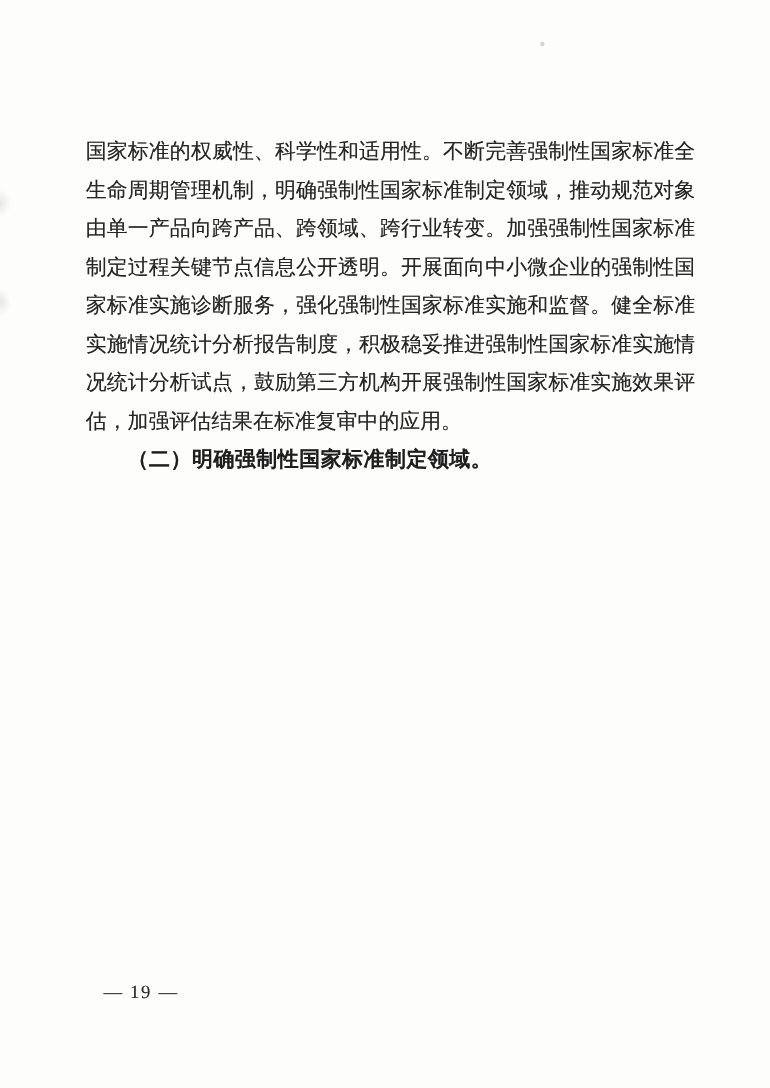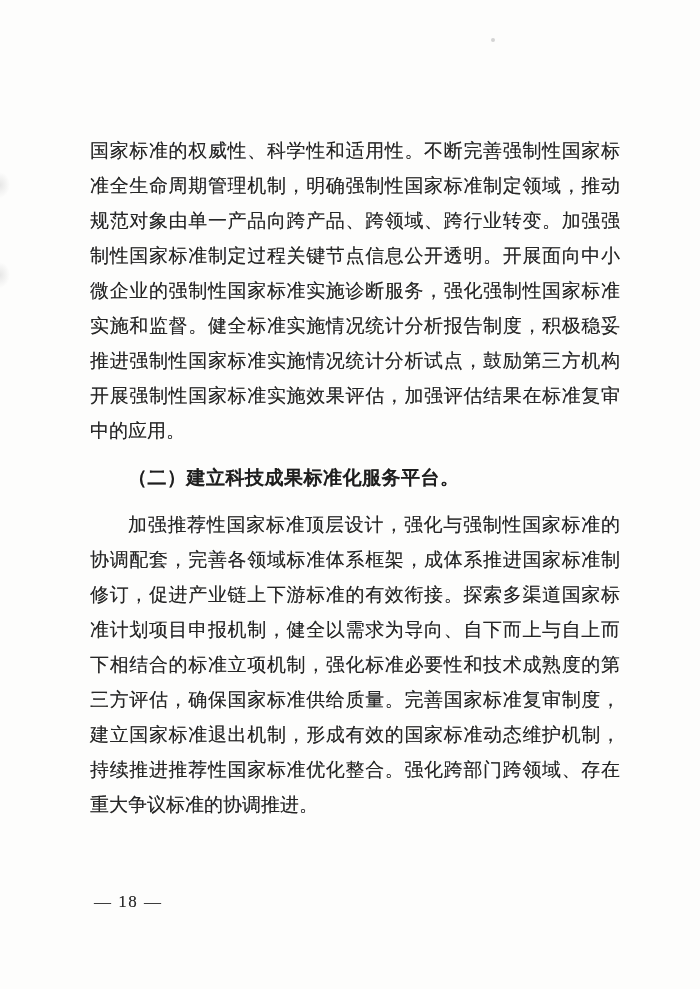--- a/index.html
+++ b/index.html
@@ -20,21 +20,21 @@
     left: 78px;
     top: 121px;
     width: 554px;
     font-size: 19px;
     line-height: 35px;
     color: #262626;
     text-align: justify;
     text-shadow: 0 0 0.4px rgba(45,45,45,0.55);
   }
   .content p {
-    margin: 12px;
+    margin: 0;
     padding: 0;
   }
   .para-indent {
     text-indent: 2em;
   }
   .section-heading {
     font-weight: 700;
     color: #1e1e1e;
     letter-spacing: 0.5px;
   }
@@ -70,19 +70,18 @@
 <body>
 
 <div class="page">
 
   <span class="scan-speck"></span>
   <span class="scan-smudge" style="top:172px;"></span>
   <span class="scan-smudge" style="top:262px;"></span>
 
   <div class="content">
     <p>国家标准的权威性、科学性和适用性。不断完善强制性国家标准全生命周期管理机制，明确强制性国家标准制定领域，推动规范对象由单一产品向跨产品、跨领域、跨行业转变。加强强制性国家标准制定过程关键节点信息公开透明。开展面向中小微企业的强制性国家标准实施诊断服务，强化强制性国家标准实施和监督。健全标准实施情况统计分析报告制度，积极稳妥推进强制性国家标准实施情况统计分析试点，鼓励第三方机构开展强制性国家标准实施效果评估，加强评估结果在标准复审中的应用。</p>
-    <p class="para-indent section-heading">（二）建立科技成果标准化服务平台。</p>
-    <p class="para-indent">加强推荐性国家标准顶层设计，强化与强制性国家标准的协调配套，完善各领域标准体系框架，成体系推进国家标准制修订，促进产业链上下游标准的有效衔接。探索多渠道国家标准计划项目申报机制，健全以需求为导向、自下而上与自上而下相结合的标准立项机制，强化标准必要性和技术成熟度的第三方评估，确保国家标准供给质量。完善国家标准复审制度，建立国家标准退出机制，形成有效的国家标准动态维护机制，持续推进推荐性国家标准优化整合。强化跨部门跨领域、存在重大争议标准的协调推进。</p>
+    <p class="para-indent section-heading">（二）明确强制性国家标准制定领域。</p>
   </div>
 
-  <div class="page-footer">— 18 —</div>
+  <div class="page-footer">— 19 —</div>
 
 </div>
 
 </body></html>

